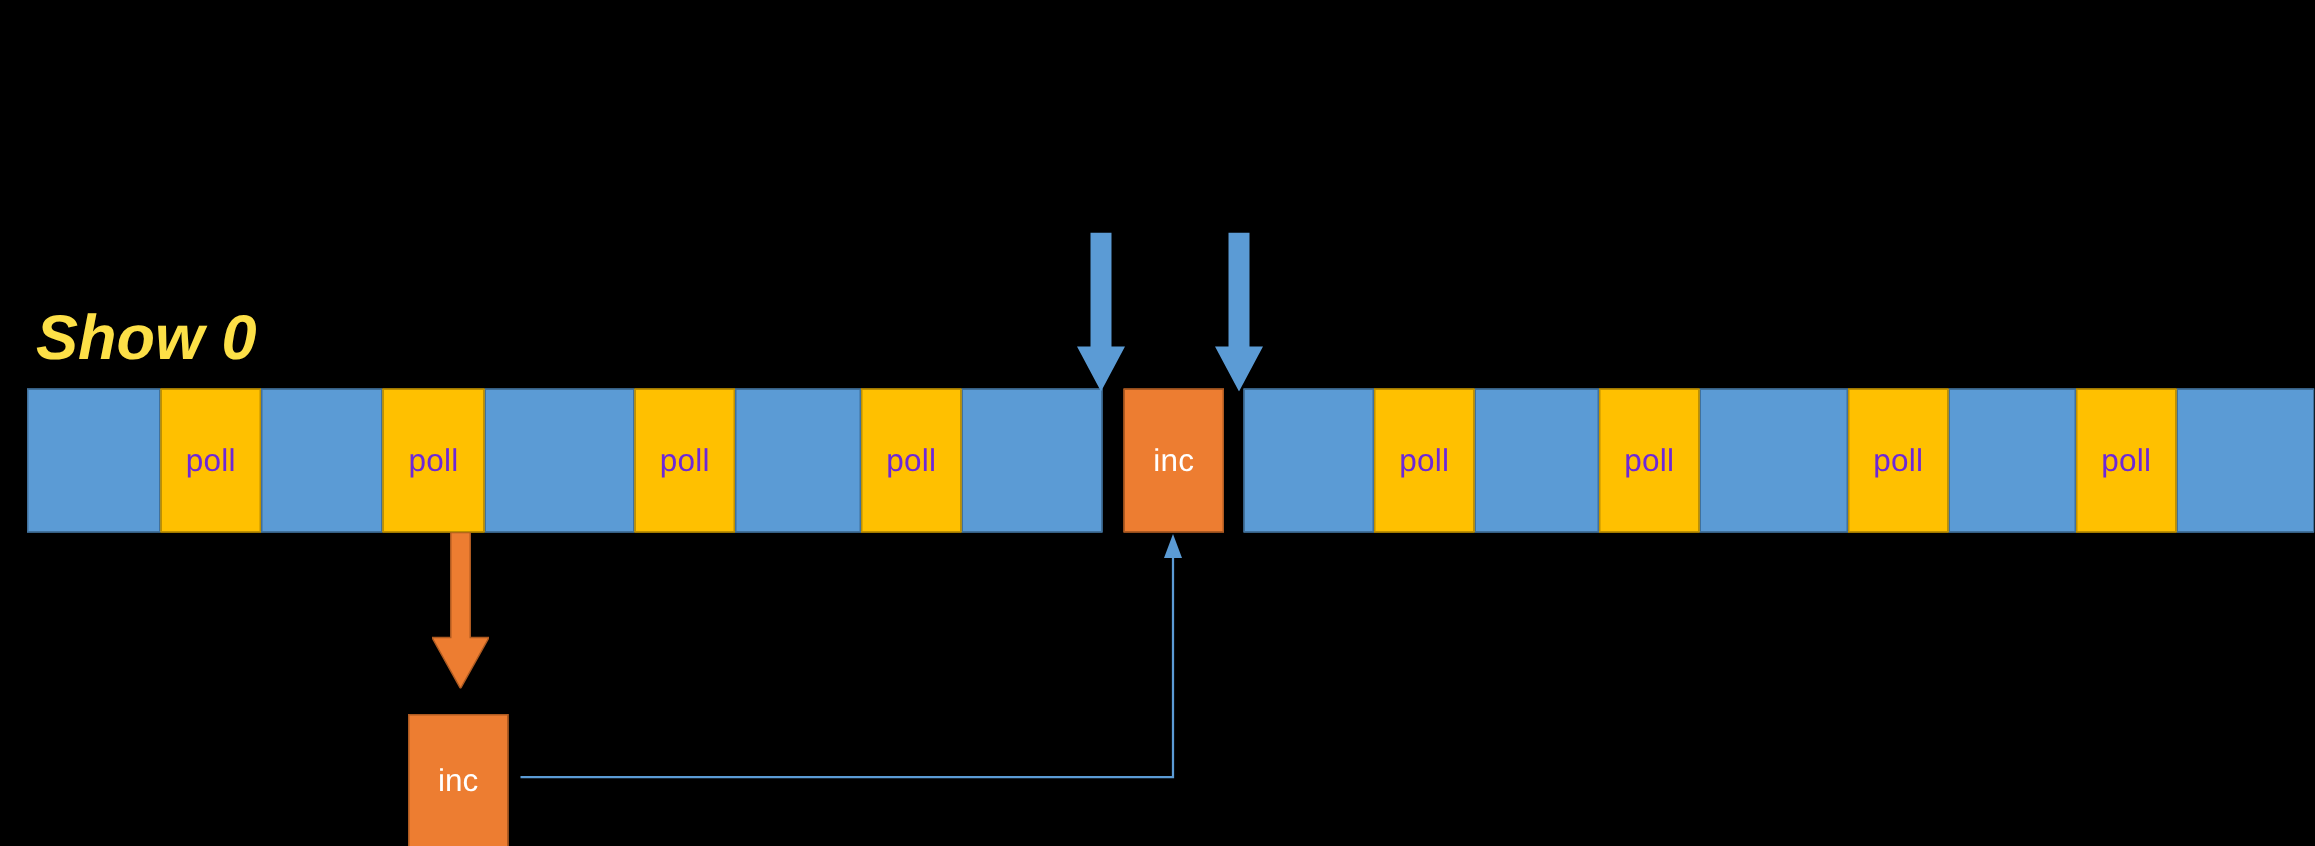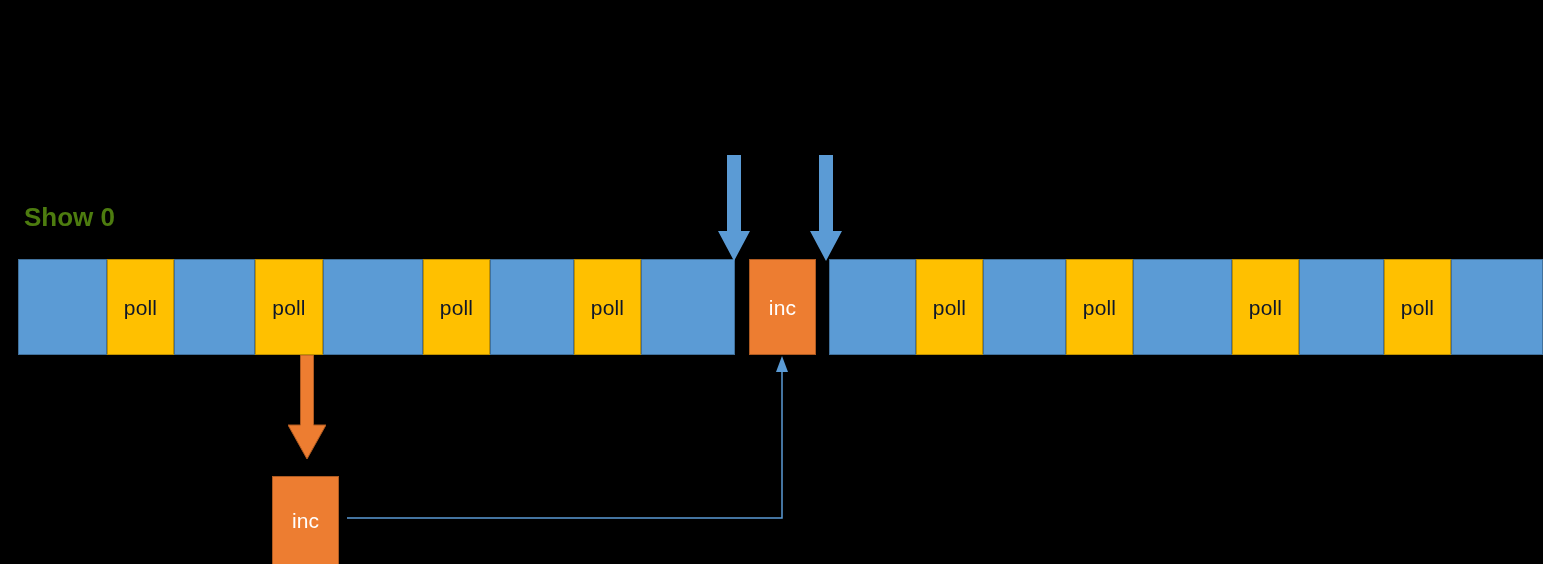--- a/index.html
+++ b/index.html
@@ -28,38 +28,39 @@
     letter-spacing: 0.2px;
   }
   .blk.blue {
     background: #5B9BD5;
     border: 1px solid #41719C;
     color: #000000;
   }
   .blk.yellow {
     background: #FFC000;
     border: 1px solid #BF9000;
-    color: #0f172a;
+    color: #6d28d9;
     z-index: 3;
   }
   .blk.orange {
     background: #ED7D31;
     border: 1px solid #AE5A21;
     color: #FFFFFF;
     z-index: 3;
   }
 
   
   .section-label {
     position: absolute;
-    color: #4d7c0f;
-    font-size: 26px;
+    color: #fde047;
+    font-size: 42px;
     font-weight: bold;
     line-height: 1;
     white-space: nowrap;
+    font-style: italic;
   }
 
   
   .down-arrow-blue {
     position: absolute;
     z-index: 5;
   }
 
   
   .down-arrow-orange {

